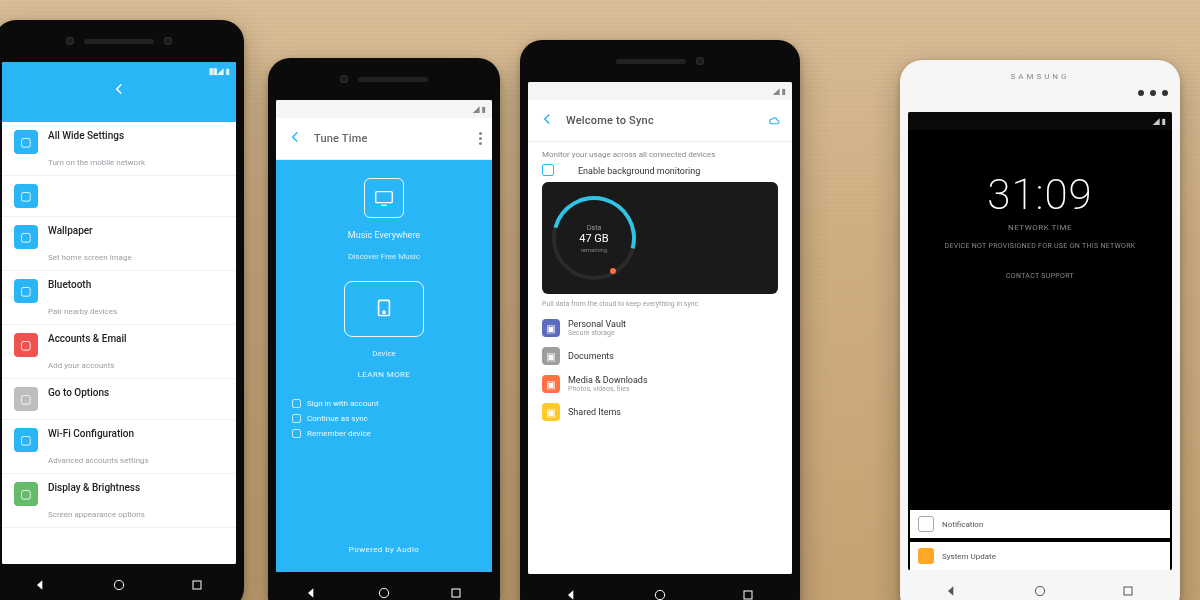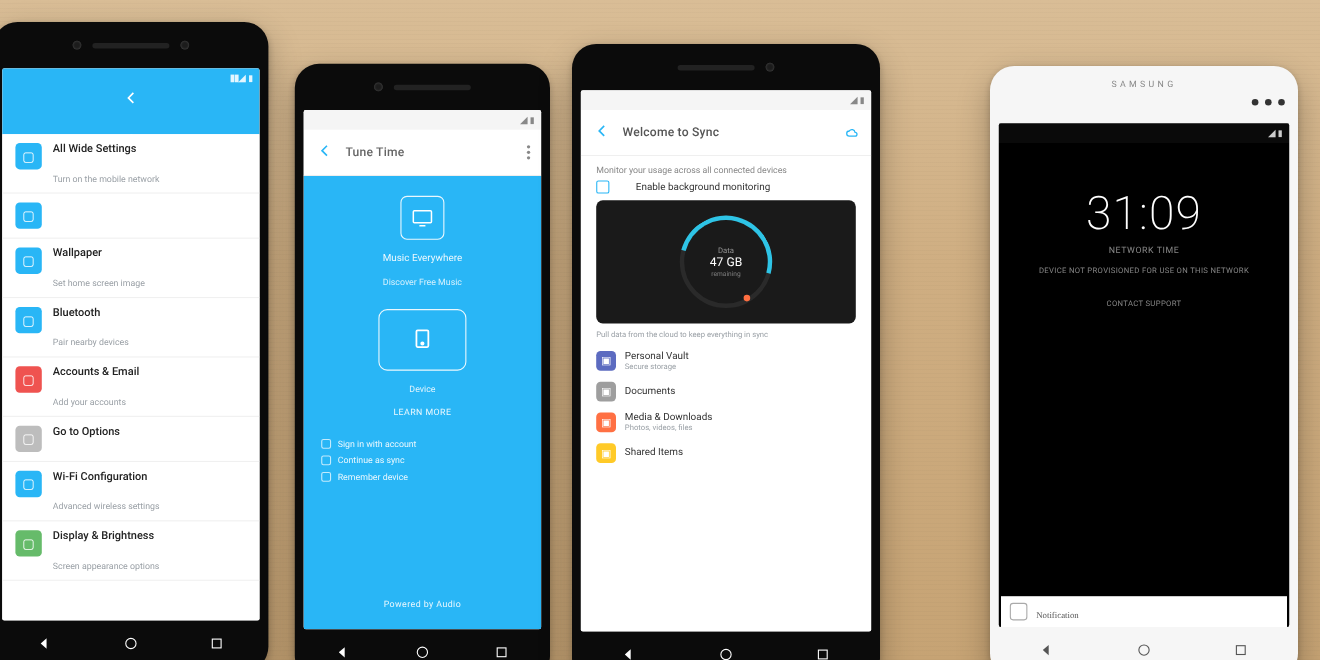--- a/index.html
+++ b/index.html
@@ -58,36 +58,36 @@
   .bluepanel .card { width:80px; height:56px; border:1.5px solid rgba(255,255,255,.9); border-radius:8px; display:flex; align-items:center; justify-content:center; margin-top:8px; }
   .bluepanel .card svg{ width:26px; height:26px; stroke:#fff; fill:none; stroke-width:1.5; }
   .bluepanel button { background:#fff; color:#777; border:none; border-radius:4px; padding:8px 18px; font-size:9px; width:150px; margin-top:4px; }
   .bluepanel .lnk { font-size:8px; letter-spacing:.4px; opacity:.9; }
   .bluepanel .opts { align-self:stretch; display:flex; flex-direction:column; gap:6px; margin-top:8px; }
   .bluepanel .opt { display:flex; align-items:center; gap:6px; font-size:8px; opacity:.9; }
   .bluepanel .opt .box{ width:9px;height:9px;border:1px solid rgba(255,255,255,.8);border-radius:2px; }
   .whitecontent { flex:1; background:#fff; display:flex; flex-direction:column; padding:8px 14px 4px; font-size:9px; color:#666; overflow:hidden; }
   .chk { display:flex; align-items:flex-end; gap:24px; margin:4px 0 6px; }
   .chk .box{ width:12px; height:12px; border:1.5px solid #29b6f6; border-radius:2px; }
-  .darkpanel { background:#1a1a1a; border-radius:6px; overflow:hidden; display:flex; flex-direction:column; align-items:center; padding:10px; }
+  .darkpanel { background:#1a1a1a; border-radius:6px; overflow:hidden; display:flex; flex-direction:column; align-items:flex-start; padding:10px; }
   .ring { width:84px; height:84px; border-radius:50%; position:relative; margin:4px 0; display:flex; align-items:center; justify-content:center; }
   .ring::before{ content:""; position:absolute; inset:0; border-radius:50%; border:4px solid #2a2a2a; }
   .ring::after { content:""; position:absolute; inset:0; border-radius:50%; border:4px solid transparent; border-top-color:#2ec4e6; border-right-color:#2ec4e6; transform:rotate(-30deg); }
   .ring .dot{ position:absolute; width:6px;height:6px;border-radius:50%;background:#ff6e40; bottom:6px; right:20px; }
   .ring .inner{ color:#ddd; font-size:8px; text-align:center; line-height:1.2; }
   .minirow { display:flex; align-items:center; gap:8px; padding:5px 0; font-size:9px; color:#333; }
   .minirow .ic{ width:18px;height:18px;border-radius:4px; display:flex; align-items:center; justify-content:center; font-size:10px; color:#fff;}
   .minirow .t2{ font-size:7px; color:#9aa0a6; }
   
   .lockscreen { flex:1; background:#000; color:#ddd; display:flex; flex-direction:column; align-items:center; padding-top:40px; }
   .clock { font-size:42px; font-weight:200; color:#fff; letter-spacing:1px; }
   .locksub { font-size:8px; opacity:.6; margin-top:4px; text-transform:uppercase; letter-spacing:.5px;}
   .lockmsg { font-size:7px; opacity:.6; text-align:center; margin-top:10px; line-height:1.4; padding:0 20px; text-transform:uppercase; letter-spacing:.3px;}
   .lockcards { position:absolute; bottom:0; left:0; right:0; display:flex; flex-direction:column; gap:4px; padding:0 2px; }
-  .lockcard { background:#fff; display:flex; align-items:flex-end; gap:8px; padding:6px 8px; font-size:8px; color:#555;font-family:Liberation Serif, serif; }
+  .lockcard { background:#fff; display:flex; align-items:center; gap:8px; padding:6px 8px; font-size:8px; color:#555; }
   .lockcard .ic{ width:16px;height:16px;border:1.5px solid #aaa; border-radius:3px; }
   .lockcard.accent .ic{ background:#ffa726; border:none; }
   
   .sm-dots { position:absolute; top:30px; right:12px; display:flex; gap:6px; }
   .sm-dots span{ width:6px;height:6px;border-radius:50%;background:#333; }
   .brand { font-size:8px; letter-spacing:3px; color:#888; text-transform:uppercase; position:absolute; top:12px; left:50%; transform:translateX(-50%); }
 
   
   #p1{ left:-6px;  top:20px; width:250px; height:590px; }
   #p2{ left:268px; top:58px; width:232px; height:560px; }
@@ -155,21 +155,21 @@
         <div class="row">
           <span class="ic" style="background:#bdbdbd">▢</span>
     <span class="txts">
             <div class="t1">Go to Options</div>
     </span>
         </div>
         <div class="row">
           <span class="ic" style="background:#29b6f6">▢</span>
     <span class="txts">
             <div class="t1">Wi-Fi Configuration</div>
-    <div class="t2">Advanced wireless settings</div>
+    <div class="t2">Advanced accounts settings</div>
           </span>
         </div>
         <div class="row">
           <span class="ic" style="background:#66bb6a">▢</span>
     <span class="txts">
             <div class="t1">Display &amp; Brightness</div>
     <div class="t2">Screen appearance options</div>
           </span>
         </div>
       </div>
@@ -370,20 +370,24 @@
     <div class="lockscreen">
       <div class="clock">31:09</div>
       <div class="locksub">Network Time</div>
       <div class="lockmsg">Device not provisioned for use on this network</div>
       <div class="lockmsg" style="margin-top:20px">Contact support</div>
       <div class="lockcards">
         <div class="lockcard">
           <span class="ic"></span>
           <span>Notification</span>
         </div>
+        <div class="lockcard accent">
+          <span class="ic"></span>
+          <span>System Update</span>
+        </div>
       </div>
     </div>
   </div>
   <div class="navbar">
     <span class="navbtn">
         <svg viewBox="0 0 24 24">
           <path d="M14 5l-8 7 8 7z" fill="currentColor" stroke="none"></path>
         </svg>
       </span>
     <span class="navbtn">

